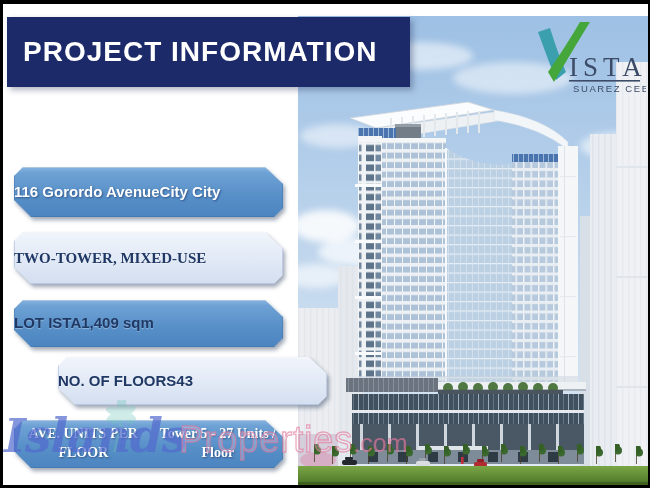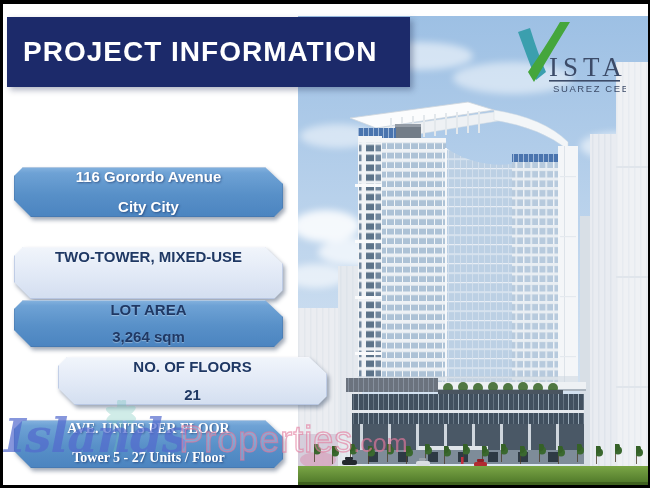--- a/index.html
+++ b/index.html
@@ -16,42 +16,42 @@
   
   .banner{
     position:absolute;left:4px;top:13px;width:403px;height:70px;
     background:#1c2a6a;z-index:10;display:flex;align-items:center;
     padding-left:16px;box-sizing:border-box;
     box-shadow:3px 3px 6px rgba(30,40,80,0.35);
   }
   .banner-title{color:#ffffff;font-weight:700;font-size:28px;letter-spacing:1px;white-space:nowrap;}
 
   
-  .logo{position:absolute;right:22px;top:16px;width:118px;height:78px;z-index:6;}
+  .logo{position:absolute;right:2px;top:16px;width:118px;height:78px;z-index:6;}
 
   
   .card{position:absolute;left:11px;width:269px;z-index:12;filter:drop-shadow(2px 3px 2px rgba(40,60,90,0.45));}
   .card-body{
     width:100%;height:100%;box-sizing:border-box;
-    display:flex;flex-direction:column;justify-content:space-between;align-items:center;
+    display:flex;flex-direction:row;justify-content:flex-start;align-items:center;
     clip-path:polygon(0 9px,9px 0,251px 0,269px 17px,269px calc(100% - 9px),260px 100%,17px 100%,0 calc(100% - 17px));
   }
   .card-body.blue{
     background:linear-gradient(180deg,#86b3df 0%,#6ea2d5 12%,#5890c8 55%,#4b84c0 100%);
     box-shadow:inset 0 1px 0 rgba(255,255,255,0.45), inset 0 0 0 1px rgba(60,100,150,0.3);
   }
   .card-body.light{
     background:linear-gradient(180deg,#f1f5fb 0%,#e4ebf7 45%,#d3def0 100%);
     box-shadow:inset 0 1px 0 rgba(255,255,255,0.8), inset 0 0 0 1px rgba(150,170,210,0.45);
   }
   .card-line{display:block;text-align:center;font-weight:700;font-size:15px;line-height:1.35;}
   .txt-white .card-line{color:#ffffff;text-shadow:1px 1px 2px rgba(20,40,90,0.55);}
   .txt-navy .card-line{color:#1f3864;text-shadow:0 1px 1px rgba(255,255,255,0.35);}
   .card1{top:163px;height:50px;}
-  .card2{top:243px;height:52px;}
+  .card2{top:228px;height:52px;font-family:Liberation Serif, serif;}
   .card3{top:296px;height:47px;}
   .card4{top:353px;height:48px;margin-left:44px;}
   .card5{top:416px;height:48px;}
   .card5 .card-line{font-size:14px;font-family:Liberation Serif, serif;}
 
   
   .watermark{position:absolute;left:1px;top:404px;z-index:30;white-space:nowrap;pointer-events:none;}
   .wm-islands{
     font-family:"DejaVu Serif",serif;font-style:italic;font-weight:700;font-size:47px;
     color:rgba(82,106,205,0.70);letter-spacing:-1px;
@@ -306,28 +306,28 @@
     </div>
   </div>
   <div class="card card2">
     <div class="card-body light txt-navy">
       <span class="card-line">TWO-TOWER, MIXED-USE</span>
       <span class="card-line"></span>
     </div>
   </div>
   <div class="card card3">
     <div class="card-body blue txt-navy">
-      <span class="card-line">LOT AREA</span>
-      <span class="card-line">3,264 sqm</span>
+      <span class="card-line">LOT ISTA</span>
+      <span class="card-line">1,409 sqm</span>
     </div>
   </div>
   <div class="card card4">
     <div class="card-body light txt-navy">
       <span class="card-line">NO. OF FLOORS</span>
-      <span class="card-line">21</span>
+      <span class="card-line">43</span>
     </div>
   </div>
   <div class="card card5">
     <div class="card-body blue txt-white">
       <span class="card-line">AVE.  UNITS PER FLOOR</span>
       <span class="card-line">Tower 5 - 27 Units / Floor</span>
     </div>
   </div>
 
   <svg class="wm-palm" width="60" height="56" viewBox="0 0 60 56">

